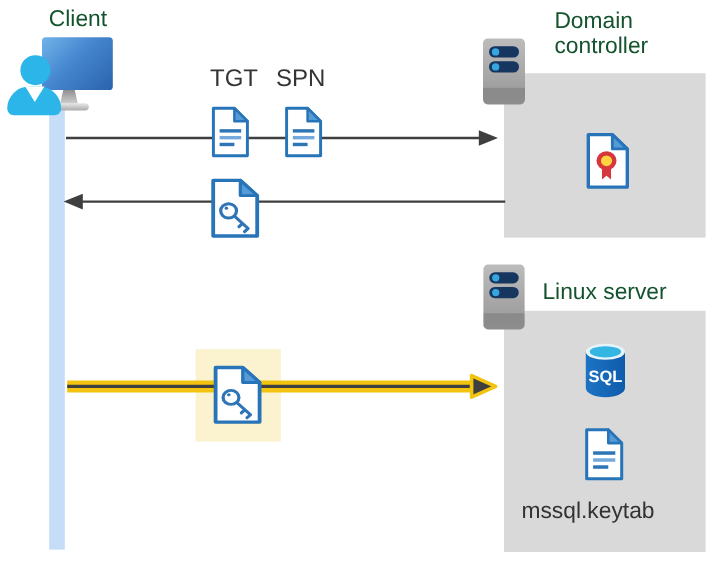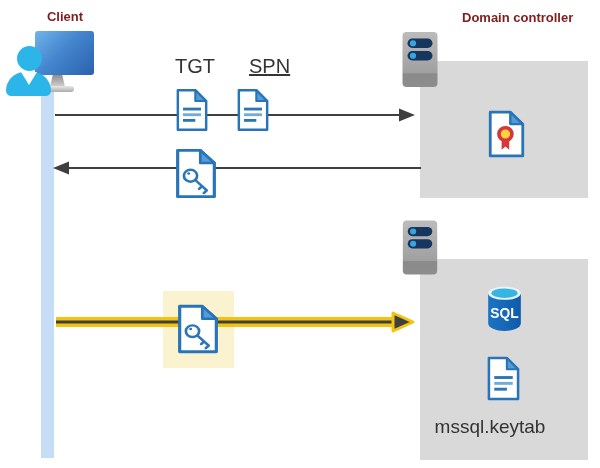--- a/index.html
+++ b/index.html
@@ -1,19 +1,19 @@
 <!DOCTYPE html>
 <html><head>
 <meta charset="utf-8">
 <style>
   html,body{margin:0;padding:0;background:#fff;}
   #canvas{position:relative;width:600px;height:468px;background:#ffffff;overflow:hidden;
           font-family:"Liberation Sans", sans-serif;}
   .abs{position:absolute;}
-  .heading{font-size:13px;font-weight:700;color:#7f1d1d;line-height:21px;z-index:6;}
+  .heading{font-size:19px;font-weight:400;color:#14532d;line-height:21px;z-index:6;}
   .ticket-label{font-size:20px;font-weight:400;color:#343434;text-align:center;z-index:6;}
   .file-label{font-size:19px;font-weight:400;color:#333333;text-align:center;z-index:6;}
   .graybox{background:#d9d9d9;z-index:1;}
   .highlight{background:#fbf3cf;z-index:2;}
   svg.arrow{z-index:3;position:absolute;overflow:visible;}
   .icon{z-index:4;position:absolute;}
   
   .monitor{left:35px;top:31px;width:59px;height:44px;border-radius:3px;
            background:linear-gradient(135deg,#70b4e9 0%,#4586cf 45%,#2a62ad 100%);}
   .stand-neck{left:50px;top:75px;width:15px;height:12px;
@@ -60,21 +60,21 @@
     <line x1="14" y1="8" x2="368" y2="8" stroke="#3f3f3f" stroke-width="2"></line>
   </svg>
 
   <svg class="arrow" style="left:56px;top:311px;" width="360" height="22">
     <line x1="0" y1="11" x2="338" y2="11" stroke="#f2c40f" stroke-width="10"></line>
     <line x1="0" y1="11" x2="339" y2="11" stroke="#3f3f3f" stroke-width="2.8"></line>
     <polygon points="337,2 357,11 337,20" fill="#3f3f3f" stroke="#f2c40f" stroke-width="3" stroke-linejoin="round"></polygon>
   </svg>
 
   <div class="abs ticket-label" style="left:175px;top:55px;width:34px;">TGT</div>
-  <div class="abs ticket-label" style="left:249px;top:55px;width:34px;text-decoration:underline;">SPN</div>
+  <div class="abs ticket-label" style="left:230px;top:55px;width:34px;">SPN</div>
 
   <svg class="icon" style="left:175px;top:86px;" width="34" height="48" viewBox="0 0 36 48">
     <path d="M3,3 H21.5 L33,14.5 V45 H3 Z" fill="#ffffff" stroke="#2874b8" stroke-width="2.6" stroke-linejoin="round"></path>
     <path d="M21.5,3 V14.5 H33 Z" fill="#549bd7" stroke="#2874b8" stroke-width="2.2" stroke-linejoin="round"></path>
     <rect x="8.5" y="21.5" width="19" height="3" fill="#2e75b6"></rect>
     <rect x="8.5" y="27.5" width="19" height="3" fill="#74a9dc"></rect>
     <rect x="8.5" y="33.5" width="13" height="3" fill="#2e75b6"></rect>
   </svg>
 
   <svg class="icon" style="left:236px;top:86px;" width="34" height="48" viewBox="0 0 36 48">
@@ -119,20 +119,21 @@
     <circle cx="11" cy="24.25" r="3.1" fill="#38a6de"></circle>
   </svg>
 
   <svg class="icon" style="left:487px;top:109px;" width="39" height="50" viewBox="0 0 36 48" preserveAspectRatio="none">
     <path d="M3,3 H21.5 L33,14.5 V45 H3 Z" fill="#ffffff" stroke="#2874b8" stroke-width="2.6" stroke-linejoin="round"></path>
     <path d="M21.5,3 V14.5 H33 Z" fill="#549bd7" stroke="#2874b8" stroke-width="2.2" stroke-linejoin="round"></path>
     <circle cx="17" cy="24" r="6" fill="#ffd23e" stroke="#d6373c" stroke-width="3.4"></circle>
     <path d="M13.5,29.5 h7 v9.5 l-3.5,-3 l-3.5,3 Z" fill="#d6373c"></path>
   </svg>
 
+  <div class="abs heading" style="left:452px;top:233px;width:140px;white-space:nowrap;">Linux server</div>
 
   <svg class="icon" style="left:402px;top:220px;" width="36" height="55" viewBox="0 0 36 56">
     <defs>
       <linearGradient id="gls" x1="0" y1="0" x2="0" y2="1">
         <stop offset="0" stop-color="#bcbcbc"></stop>
           <stop offset="0.74" stop-color="#a0a0a0"></stop>
         <stop offset="0.76" stop-color="#8a8a8a"></stop>
           <stop offset="1" stop-color="#8d8d8d"></stop>
       </linearGradient>
     </defs>

